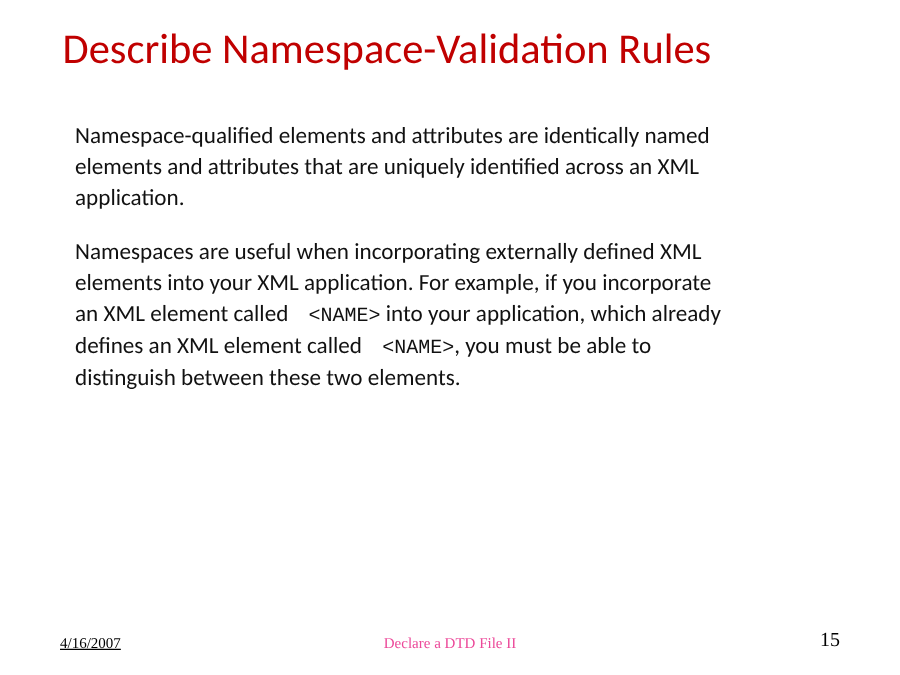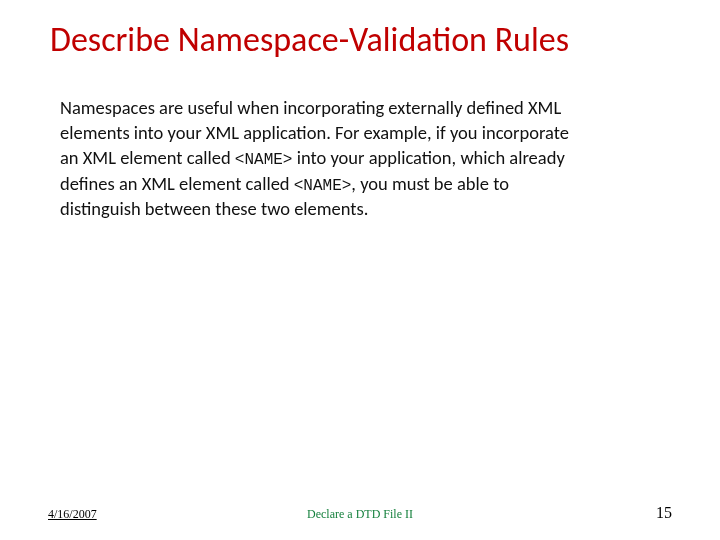--- a/index.html
+++ b/index.html
@@ -38,57 +38,59 @@
     font-size: 18.5px;
     line-height: 1.35;
     color: #111;
   }
   .body-text p {
     margin: 0 0 18px 0;
   }
   .mono {
     font-family: "Courier New", Courier, monospace;
     font-size: 16px;
+    margin-left: 12px;
   }
   .footer-date {
     position: absolute;
     left: 48px;
     bottom: 18px;
     font-size: 12px;
     font-family: "Times New Roman", Times, serif;
     color: #000;
     text-decoration: underline;
   }
   .footer-center {
     position: absolute;
     left: 0;
     right: 0;
     bottom: 18px;
     text-align: center;
     font-size: 12px;
     font-family: "Times New Roman", Times, serif;
-    color: #15803d;
+    color: #ec4899;
   }
   .footer-page {
     position: absolute;
     right: 48px;
     bottom: 18px;
     font-size: 16px;
     font-family: "Times New Roman", Times, serif;
     color: #000;
   }
 </style>
 </head>
 <body>
 
 <div class="slide">
 
   <div class="title">Describe Namespace-Validation Rules</div>
 
   <div class="body-text">
+    <p>Namespace-qualified elements and attributes are identically named elements and attributes that are uniquely identified across an XML application.</p>
     <p>
       <span>Namespaces are useful when incorporating externally defined XML elements into your XML application. For example, if you incorporate an XML element called </span><span class="mono">&lt;NAME&gt;</span><span> into your application, which already defines an XML element called </span><span class="mono">&lt;NAME&gt;</span><span>, you must be able to distinguish between these two elements.</span>
     </p>
   </div>
 
   <div class="footer-date">4/16/2007</div>
   <div class="footer-center">Declare a DTD File II</div>
   <div class="footer-page">15</div>
 
 </div>

